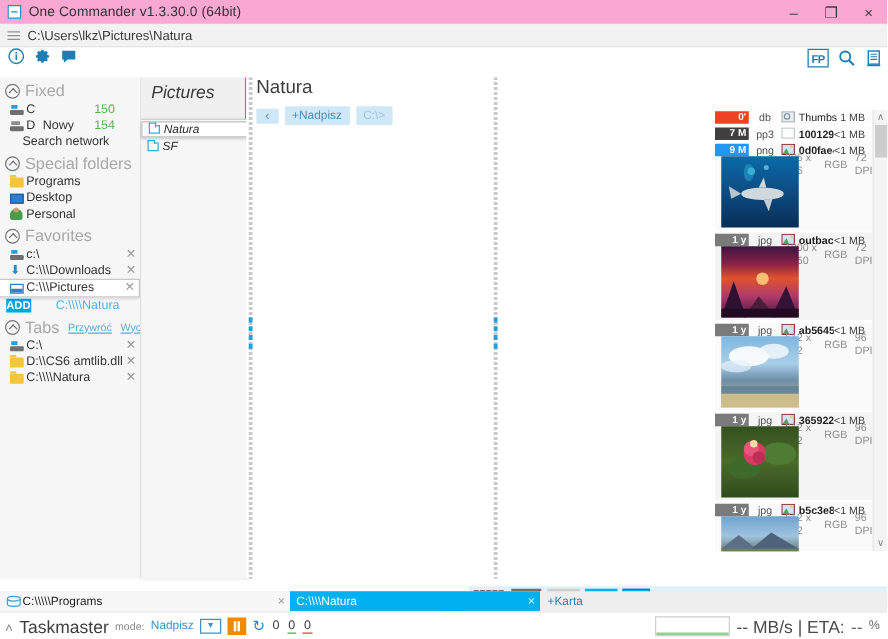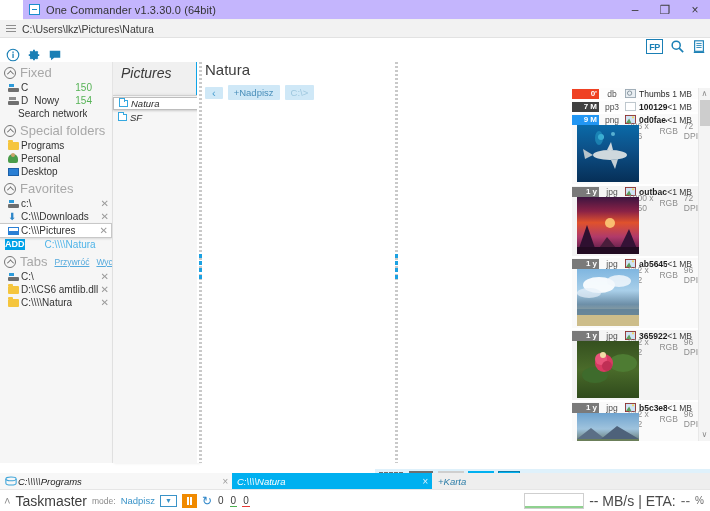--- a/index.html
+++ b/index.html
@@ -6,22 +6,22 @@
   html, body {
     width: 710px; height: 511px;
     font-family: "Liberation Sans", sans-serif;
     background: #ffffff;
     overflow: hidden;
   }
   body { position: relative; }
 
   
   .titlebar {
-    height: 20px; background: #c4b5fd; display: flex; align-items: center;
-    border-bottom: 1px solid #f0f0f0; position: relative; margin-left: 23px;
+    height: 20px; background: #f9a8d4; display: flex; align-items: center;
+    border-bottom: 1px solid #f0f0f0; position: relative;
   }
   .app-icon {
     width: 11px; height: 11px; margin: 0 6px 0 6px;
     border: 1px solid #1a8ccc; background: #ffffff;
     display: flex; align-items: center; justify-content: center;
   }
   .app-icon::after { content: ""; width: 5px; height: 1px; background: #1a8ccc; }
   .title-text { font-size: 11px; color: #333; letter-spacing: 0.1px; }
   .wincontrols { position: absolute; right: 0; top: 0; height: 20px; display: flex; }
   .wc { width: 30px; height: 20px; display: flex; align-items: center; justify-content: center;
@@ -32,21 +32,21 @@
     height: 18px; background: #f2f2f2; display: flex; align-items: center;
     border-bottom: 1px solid #e2e2e2;
   }
   .hamburger { width: 22px; display: flex; flex-direction: column; align-items: center;
                justify-content: center; gap: 1.5px; }
   .hamburger i { display: block; width: 10px; height: 1.5px; background: #8e8e8e; }
   .pathtext { font-size: 10.5px; color: #3a3a3a; }
 
   
   .topbar {
-    height: 24px; background: #ffffff; display: flex; align-items: flex-end;
+    height: 24px; background: #ffffff; display: flex; align-items: flex-start;
     position: relative;
   }
   .tb-icons { display: flex; align-items: center; gap: 7px; padding-left: 6px; }
   .tb-icon { color: #1a7fb5; display: flex; align-items: center; }
   .tb-right { position: absolute; right: 4px; top: 1px; display: flex; align-items: center; gap: 7px; }
   .fp-badge {
     width: 17px; height: 15px; border: 1.6px solid #1a7fb5; color: #1a7fb5;
     font-size: 9px; font-weight: bold; display: flex; align-items: center;
     justify-content: center; letter-spacing: -0.5px;
   }
@@ -244,21 +244,21 @@
   .vimg::before {
     content: ""; position: absolute; right: 3px; top: 2px; width: 3px; height: 3px;
     border-radius: 50%; background: #fff;
   }
   .sortbtns { margin-left: auto; display: flex; gap: 4px; padding-right: 5px; }
   .sortbtn { font-size: 9px; color: #2e7ea8; }
 
   
   .tabbar {
     position: absolute; left: 0; right: 0; bottom: 22px; height: 16px;
-    background: #eeeeee; display: flex; align-items: center; font-style: italic;
+    background: #eeeeee; display: flex; align-items: center;
   }
   .tab {
     height: 16px; display: flex; align-items: center; font-size: 9.5px;
     padding: 0 5px; position: relative;
   }
   .tab.left-tab { width: 232px; background: #f7f7f7; color: #1d1d1d; }
   .tab.active { background: #00b0f0; color: #ffffff; width: 200px; }
   .tab .tx { position: absolute; right: 4px; color: #9d9d9d; font-size: 10px; }
   .tab.active .tx { color: #d9f3ff; }
   .tab-ico { width: 13px; display: flex; align-items: center; color: #4aa8d8; font-size: 10px; }
@@ -398,29 +398,29 @@
       <span class="sec-title">Special folders</span>
     </div>
     <div class="row">
       <span class="ico">
           <span class="folder-ico"></span>
         </span>
       <span class="lbl">Programs</span>
     </div>
     <div class="row">
       <span class="ico">
+          <span class="monitor-ico"></span>
+        </span>
+      <span class="lbl">Desktop</span>
+    </div>
+    <div class="row">
+      <span class="ico">
           <span class="person-ico"></span>
         </span>
       <span class="lbl">Personal</span>
-    </div>
-    <div class="row">
-      <span class="ico">
-          <span class="monitor-ico"></span>
-        </span>
-      <span class="lbl">Desktop</span>
     </div>
 
     <div class="sec-head">
       <span class="chev"></span>
       <span class="sec-title">Favorites</span>
     </div>
     <div class="row">
       <span class="ico">
           <span class="drive-ico"></span>
         </span>

